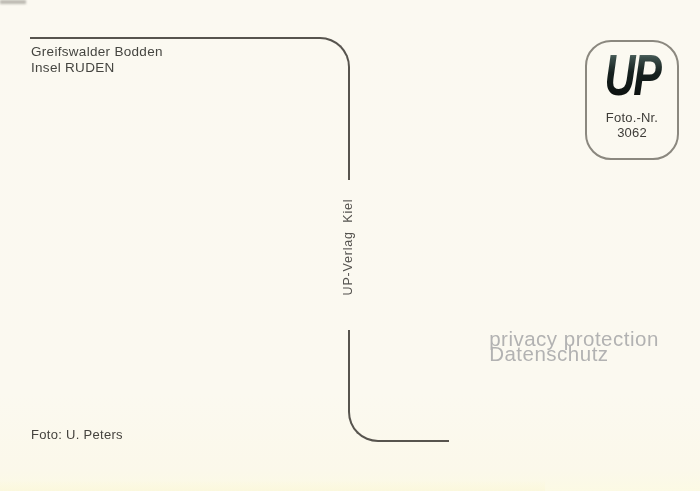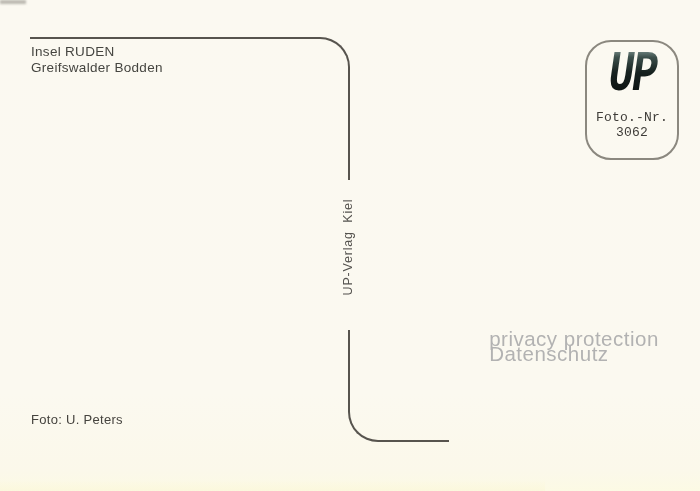--- a/index.html
+++ b/index.html
@@ -45,21 +45,20 @@
   }
   
   .stamp-box {
     position: absolute;
     left: 585px; top: 40px;
     width: 94px; height: 120px;
     border: 2px solid #8b887f;
     border-radius: 26px;
     box-sizing: border-box;
     text-align: center;
-    font-family: Liberation Mono, monospace;
   }
   .stamp-logo {
     margin-top: 7px;
     height: 52px;
     line-height: 52px;
     font-size: 58px;
     font-weight: bold;
     font-style: italic;
     letter-spacing: -3px;
     display: block;
@@ -83,21 +82,21 @@
     left: 348px; top: 247px;
     transform: translate(-50%, -50%) rotate(-90deg);
     white-space: pre;
     font-size: 12.5px;
     color: #55534f;
     letter-spacing: 0.8px;
   }
   
   .credit {
     position: absolute;
-    left: 31px; top: 412px;
+    left: 31px; top: 427px;
     font-size: 13px;
     color: #45433e;
     letter-spacing: 0.3px;
   }
   
   .watermark {
     position: absolute;
     left: 574px; top: 332px;
     transform: translateX(-50%);
     font-size: 20.5px;
@@ -124,22 +123,22 @@
 </head>
 <body>
 
 <div class="scene">
 
   <div class="divider-top"></div>
 
   <div class="divider-bottom"></div>
 
   <div class="caption">
+    <div>Greifswalder Bodden</div>
     <div>Insel RUDEN</div>
-    <div>Greifswalder Bodden</div>
   </div>
 
   <div class="stamp-box">
     <span class="stamp-logo">UP</span>
     <div class="stamp-order">
       <div>Foto.-Nr.</div>
       <div>3062</div>
     </div>
   </div>
 

